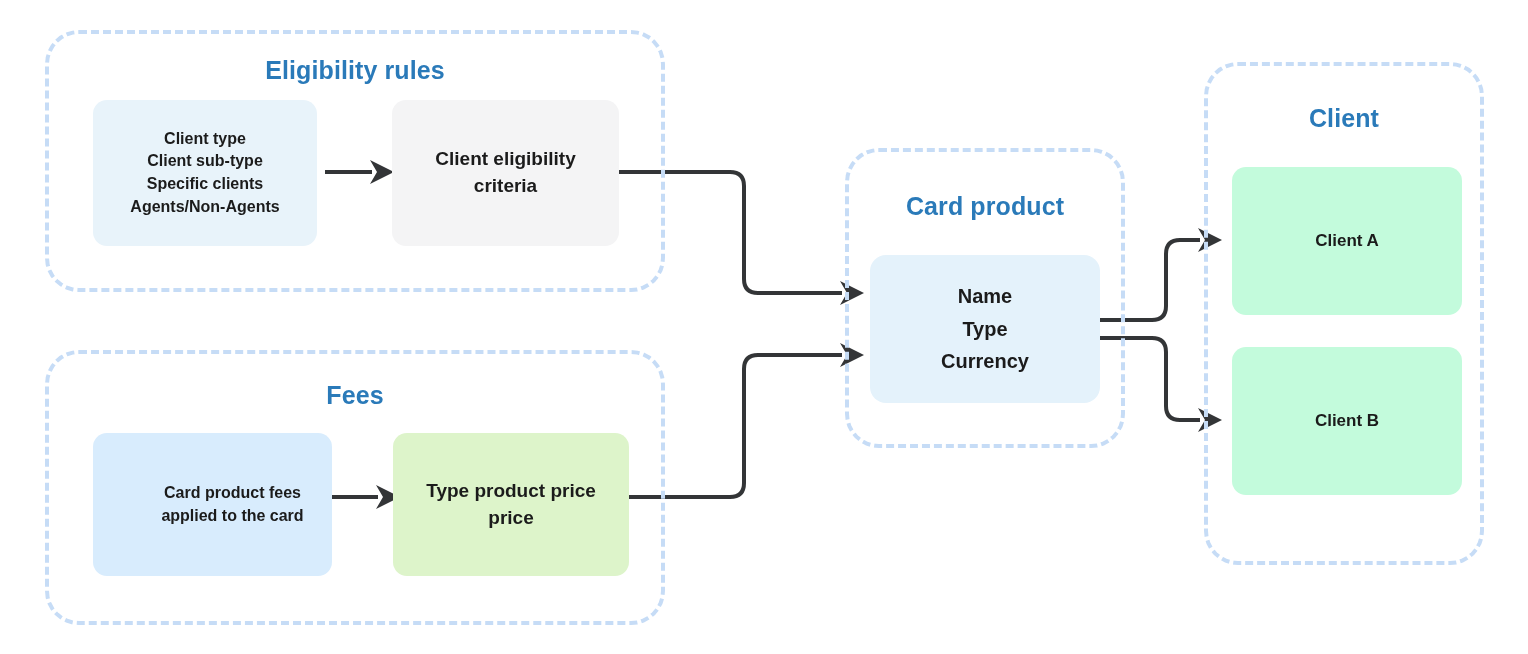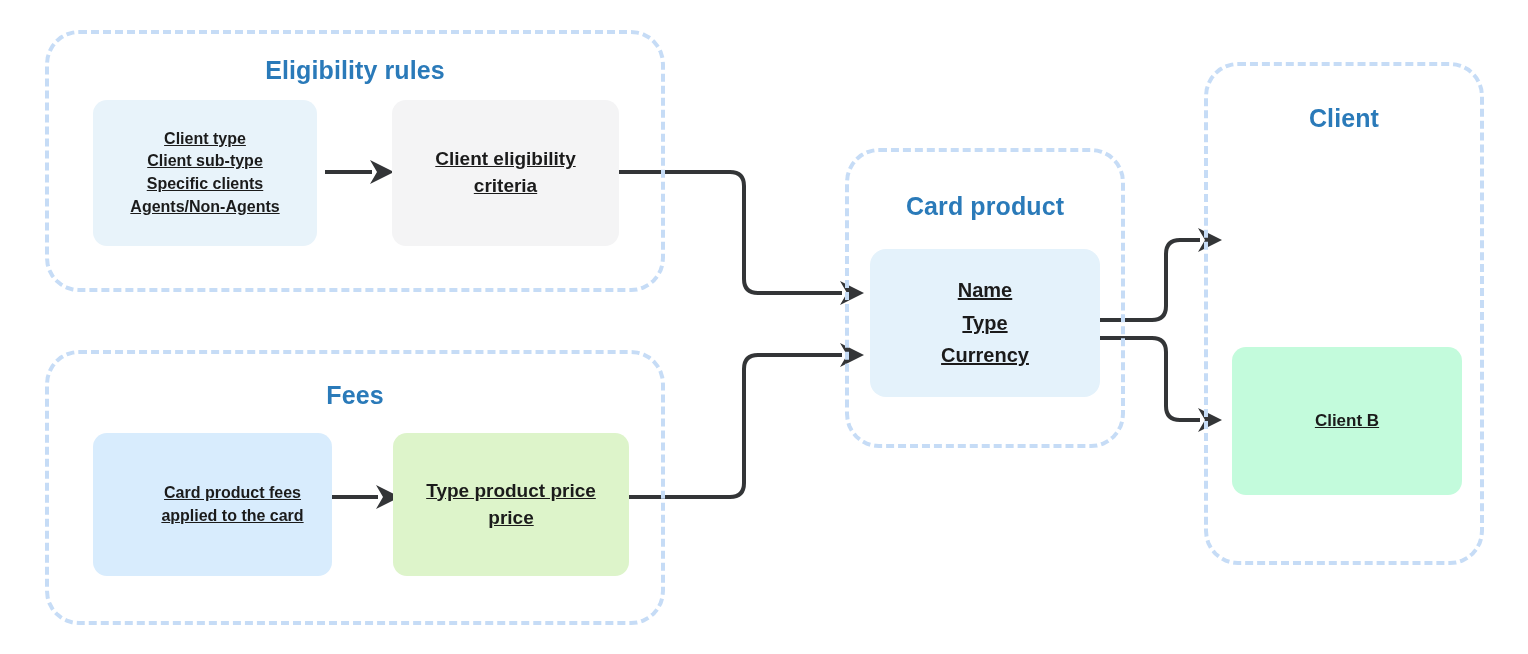--- a/index.html
+++ b/index.html
@@ -45,21 +45,20 @@
     box-sizing: border-box;
     border-radius: 14px;
     display: flex;
     align-items: center;
     justify-content: center;
     text-align: center;
     font-weight: bold;
     color: #1b1b1b;
     line-height: 1.42;
     padding: 4px 8px;
-    text-decoration: underline;
   }
   .node .lines { width: 100%; }
   .node .lines div { white-space: nowrap; }
 
   .n-blue-pale { background: #e8f3fa; }
   .n-blue      { background: #d8ecfd; }
   .n-grey      { background: #f4f4f5; }
   .n-green     { background: #ddf4ca; }
   .n-mint      { background: #c3fbdc; }
   .n-cardprod  { background: #e4f2fb; }
@@ -154,32 +153,37 @@
     <div class="lines">
       <div>Type product price</div>
       <div>price</div>
     </div>
   </div>
 
   <div class="group" style="left:845px; top:148px; width:280px; height:300px;">
     <div class="group-title" style="top:40px; font-size:25px;">Card product</div>
   </div>
 
-  <div class="node n-cardprod" style="left:870px; top:249px; width:230px; height:148px; font-size:20px; border-radius:16px;">
+  <div class="node n-cardprod" style="left:870px; top:255px; width:230px; height:148px; font-size:20px; border-radius:16px;">
     <div class="lines" style="line-height:1.62;">
       <div>Name</div>
       <div>Type</div>
       <div>Currency</div>
     </div>
   </div>
 
   <div class="group" style="left:1204px; top:62px; width:280px; height:503px;">
     <div class="group-title" style="top:38px; font-size:25px;">Client</div>
   </div>
 
+  <div class="node n-mint" style="left:1232px; top:167px; width:230px; height:148px; font-size:17px;">
+    <div class="lines">
+      <div>Client A</div>
+    </div>
+  </div>
 
   <div class="node n-mint" style="left:1232px; top:347px; width:230px; height:148px; font-size:17px;align-items:center;">
     <div class="lines">
       <div>Client B</div>
     </div>
   </div>
 
 </div>
 
 </body></html>

